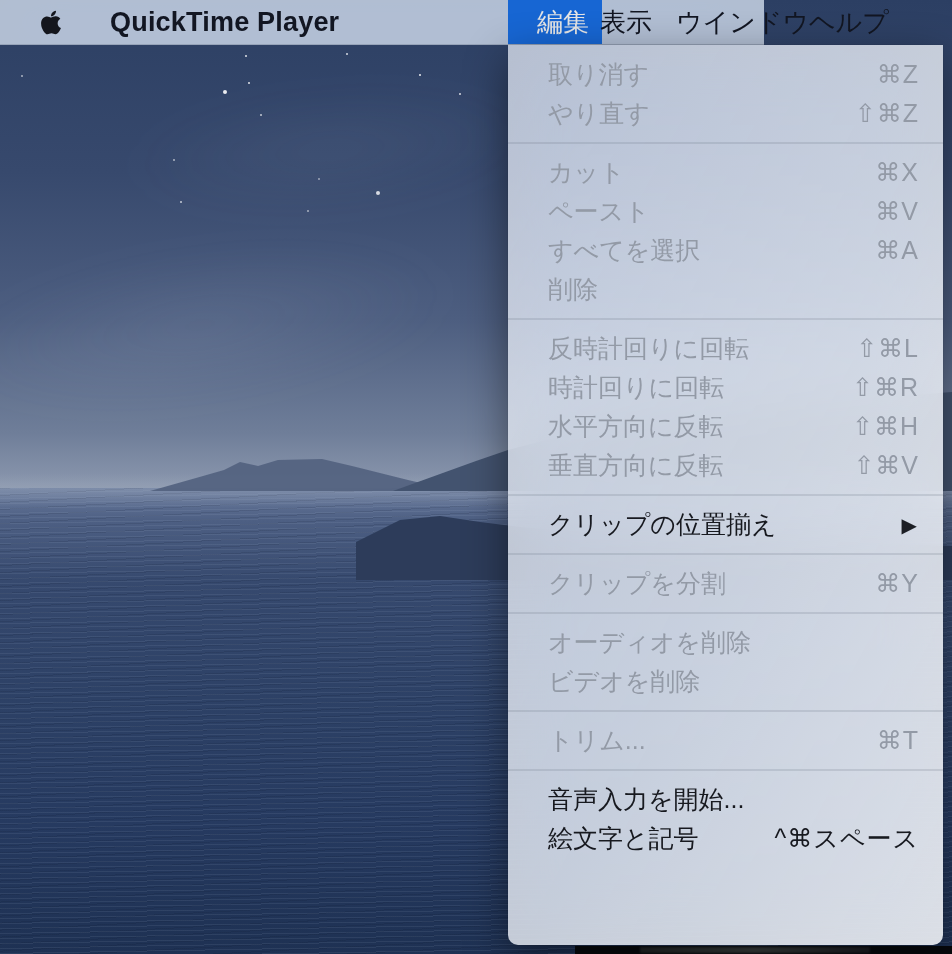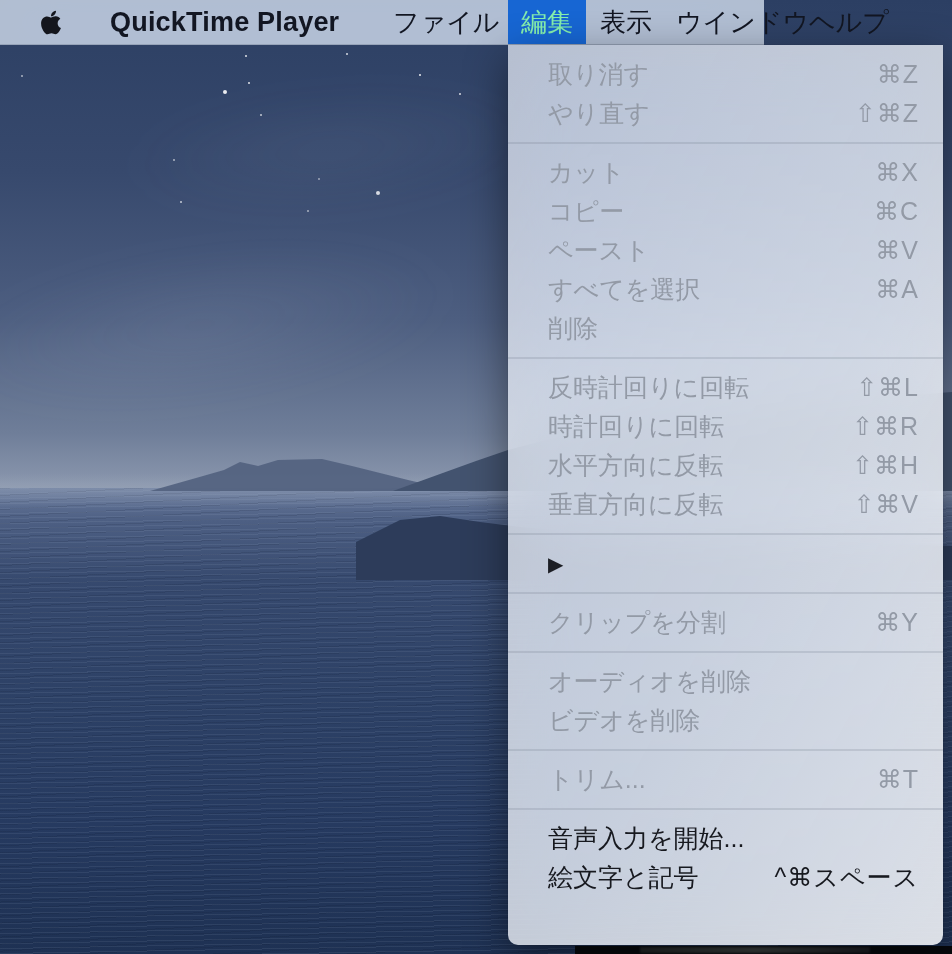--- a/index.html
+++ b/index.html
@@ -71,21 +71,21 @@
   }
   .mb-item{
     position:absolute;top:0;height:44px;line-height:44px;
     padding:0 14px;font-size:26px;white-space:nowrap;cursor:default;
   }
   .mb-item.pos-0{left:379px;}
   .mb-item.pos-1{left:508px;padding:0;width:78px;text-align:center;}
   .mb-item.pos-2{left:586px;}
   .mb-item.pos-3{left:662px;}
   .mb-item.pos-4{left:795px;}
-  .mb-item.active{background:#1766d3;color:#86efac;}
+  .mb-item.active{background:#1766d3;color:#e5e5e5;padding-left:16px;}
   
   .dropdown{
     position:absolute;left:508px;top:45px;width:435px;height:900px;
     box-sizing:border-box;
     background:linear-gradient(118deg,rgba(236,240,247,0.72) 0%,rgba(240,243,247,0.80) 55%,rgba(246,247,249,0.88) 100%);
     -webkit-backdrop-filter:blur(30px) saturate(1.5);backdrop-filter:blur(30px) saturate(1.5);
     border-radius:0 0 10px 10px;
     box-shadow:0 14px 44px rgba(0,0,0,0.45), 0 0 1px rgba(20,26,40,0.35);
     overflow:hidden;
     padding-top:1px;
@@ -125,21 +125,20 @@
 </div>
 
 <div class="menubar">
   <span class="apple-logo">
     <svg viewBox="0 0 384 512" xmlns="http://www.w3.org/2000/svg">
         <path d="M318.7 268.7c-.2-36.7 16.4-64.4 50-84.8-18.8-26.9-47.2-41.7-84.7-44.6-35.5-2.7-74.3 20.7-88.5 20.7-15 0-49.4-19.7-76.4-19.7C63.3 141.2 4 184.8 4 273.5q0 39.3 14.4 81.2c12.8 36.7 59 126.7 107.2 125.2 25.2-.6 43-17.9 75.8-17.9 31.8 0 48.3 17.9 76.4 17.9 48.6-.7 90.4-82.5 102.6-119.3-65.2-30.7-61.7-90-61.7-91.9zm-56.6-164.2c27.3-32.4 24.8-61.9 24-72.5-24.1 1.4-52 16.4-67.9 34.9-17.5 19.8-27.8 44.3-25.6 71.9 26.1 2 49.9-11.4 69.5-34.3z"></path>
       </svg>
   </span>
   <span class="app-name">QuickTime Player</span>
 
-<span class="mb-item pos-0">ファイル</span>
     <span class="mb-item pos-1 active">編集</span>
     <span class="mb-item pos-2">表示</span>
     <span class="mb-item pos-3">ウインドウ</span>
     <span class="mb-item pos-4">ヘルプ</span>
   </div>
 
 <div class="dropdown">
 
 <div class="menu-group">
       <div class="menu-item disabled">
@@ -151,24 +150,20 @@
         <span class="shortcut">⇧⌘Z</span>
       </div>
     </div>
     <div class="menu-sep"></div>
     <div class="menu-group">
       <div class="menu-item disabled">
         <span class="label">カット</span>
         <span class="shortcut">⌘X</span>
       </div>
       <div class="menu-item disabled">
-        <span class="label">コピー</span>
-        <span class="shortcut">⌘C</span>
-      </div>
-      <div class="menu-item disabled">
         <span class="label">ペースト</span>
         <span class="shortcut">⌘V</span>
       </div>
       <div class="menu-item disabled">
         <span class="label">すべてを選択</span>
         <span class="shortcut">⌘A</span>
       </div>
       <div class="menu-item disabled">
         <span class="label">削除</span>
         <span class="shortcut"></span>
@@ -189,20 +184,21 @@
         <span class="shortcut">⇧⌘H</span>
       </div>
       <div class="menu-item disabled">
         <span class="label">垂直方向に反転</span>
         <span class="shortcut">⇧⌘V</span>
       </div>
     </div>
     <div class="menu-sep"></div>
     <div class="menu-group">
       <div class="menu-item">
+        <span class="label">クリップの位置揃え</span>
         <span class="submenu-arrow">▶</span>
       </div>
     </div>
     <div class="menu-sep"></div>
     <div class="menu-group">
       <div class="menu-item disabled">
         <span class="label">クリップを分割</span>
         <span class="shortcut">⌘Y</span>
       </div>
     </div>

